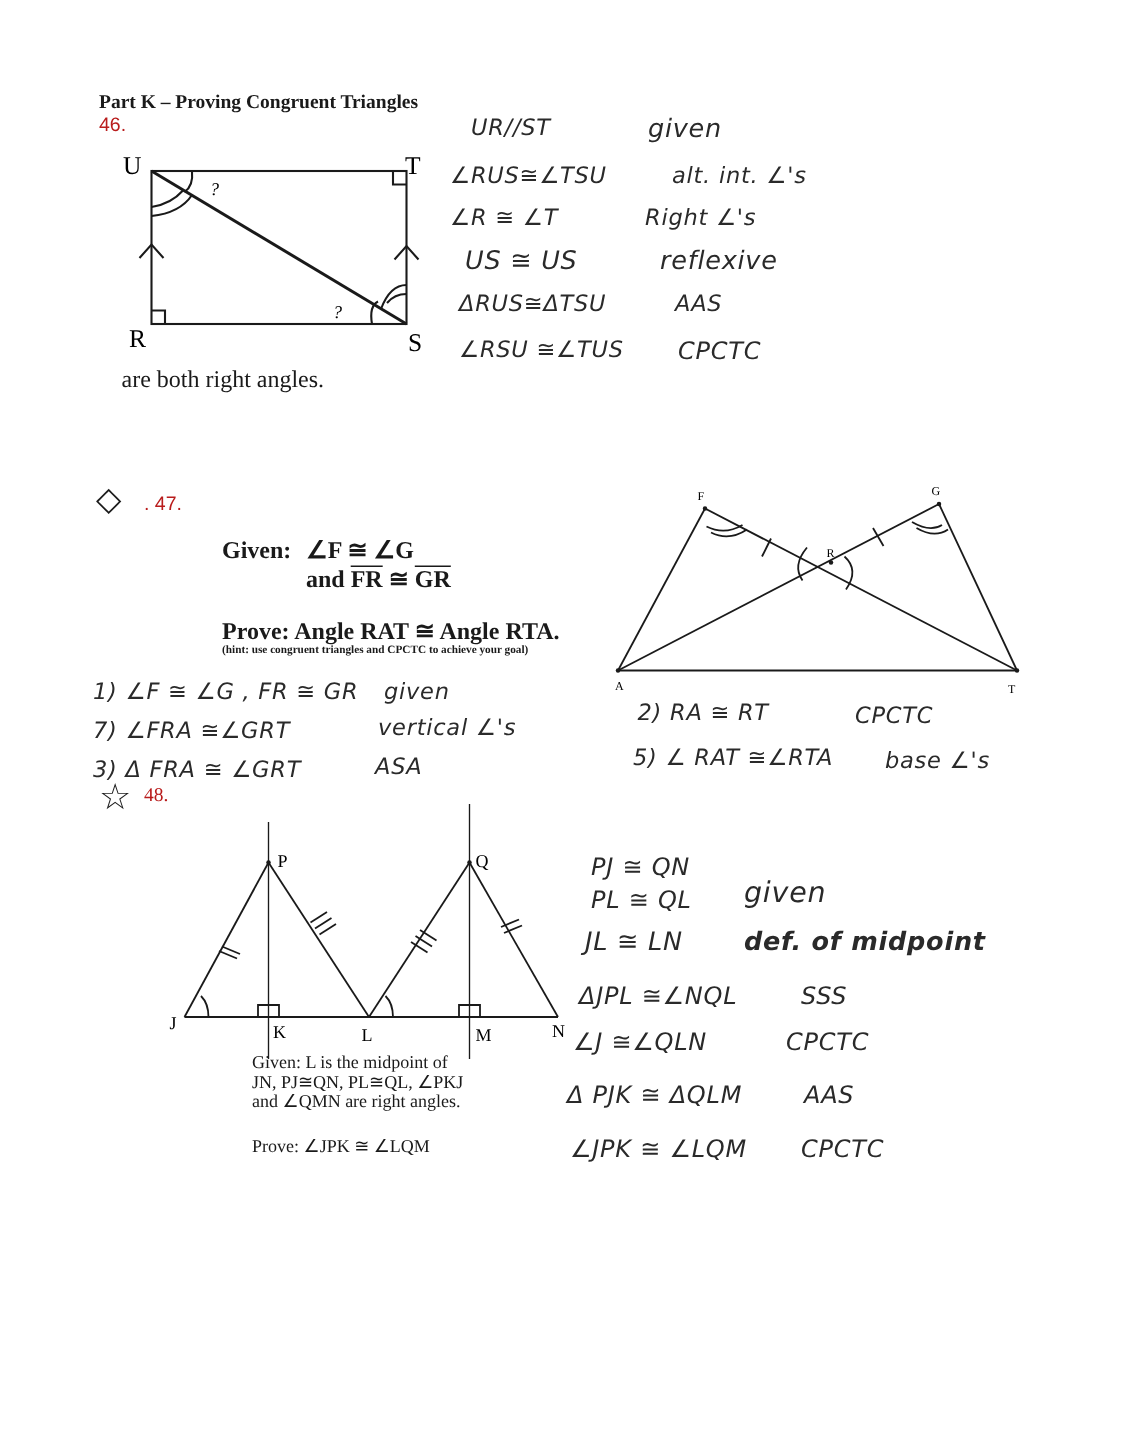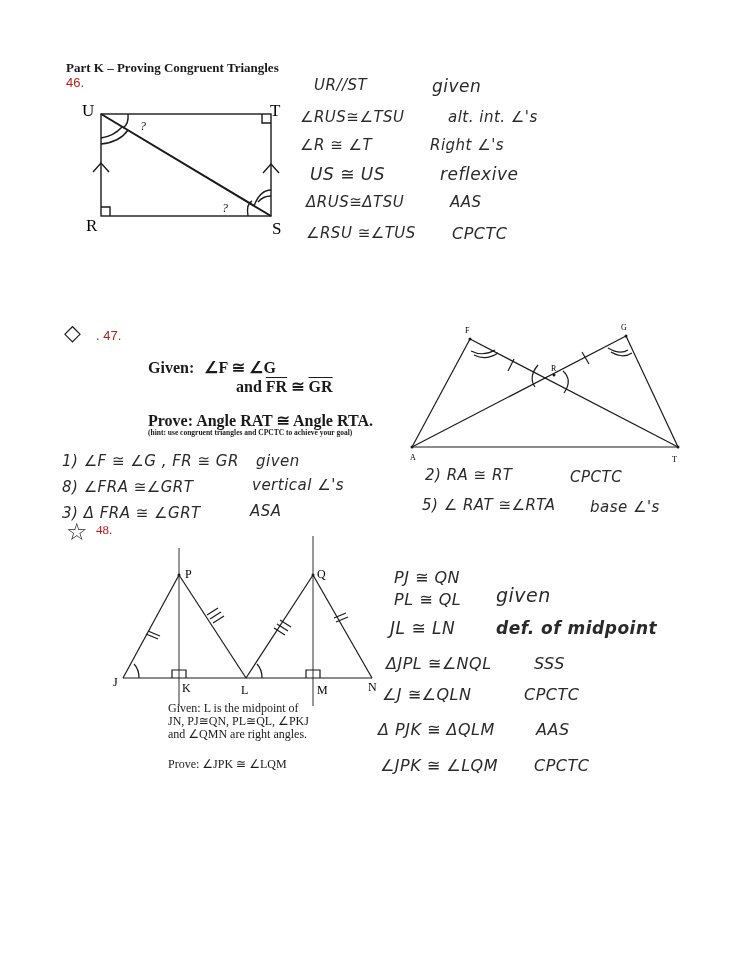--- a/index.html
+++ b/index.html
@@ -49,20 +49,21 @@
     <text x="2" y="16" font-size="17">U</text>
     <text x="190" y="16" font-size="17">T</text>
     <text x="6" y="131" font-size="17">R</text>
     <text x="192" y="134" font-size="17">S</text>
     <text x="60" y="30" font-size="12" font-style="italic">?</text>
     <text x="142" y="112" font-size="12" font-style="italic">?</text>
   </g>
 </svg>
 
 <div class="abs print" style="left:81px;top:245px;">
+  <div>are both right angles.</div>
 </div>
 
 <div class="abs hand" style="left:300px;top:76px;font-size:15px;">
   <div class="h-row" style="left:14px;top:0px;">UR//ST</div>
   <div class="h-row" style="left:132px;top:0px;font-size:17px;">given</div>
   <div class="h-row" style="left:0px;top:32px;">∠RUS≅∠TSU</div>
   <div class="h-row" style="left:148px;top:32px;">alt. int. ∠'s</div>
   <div class="h-row" style="left:0px;top:60px;">∠R ≅ ∠T</div>
   <div class="h-row" style="left:130px;top:60px;">Right ∠'s</div>
   <div class="h-row" style="left:10px;top:88px;font-size:17px;">US ≅ US</div>
@@ -72,21 +73,21 @@
   <div class="h-row" style="left:6px;top:148px;">∠RSU ≅∠TUS</div>
   <div class="h-row" style="left:152px;top:148px;font-size:16px;">CPCTC</div>
 </div>
 
 <div class="abs" style="left:64px;top:322px;font-size:22px;line-height:22px;">◇</div>
 <div class="abs qnum" style="left:96px;top:328px;">. 47.</div>
 
 <div class="abs given47">
   <span>Given:</span>
   <span style="margin-left:6px;">∠F ≅ ∠G</span><br>
-  <span style="margin-left:88px;">and</span>
+  <span style="margin-left:56px;">and</span>
   <span class="ov">FR</span>
   <span>≅</span>
   <span class="ov">GR</span>
 </div>
 <div class="abs prove47">Prove: Angle RAT ≅ Angle RTA.</div>
 <div class="abs hint47">(hint: use congruent triangles and CPCTC to achieve your goal)</div>
 
 <svg style="left:408px;top:325px;" width="275" height="140" viewBox="0 0 275 140">
   <g stroke="#1a1a1a" fill="none" stroke-width="1.2">
     <line x1="4" y1="122" x2="270" y2="122"></line>
@@ -119,21 +120,21 @@
     <text x="213" y="5" font-family="Liberation Sans, sans-serif">G</text>
     <text x="143" y="46" font-family="Liberation Sans, sans-serif">R</text>
     <text x="2" y="135" font-family="Liberation Sans, sans-serif">A</text>
     <text x="264" y="137" font-family="Liberation Sans, sans-serif">T</text>
   </g>
 </svg>
 
 <div class="abs hand" style="left:62px;top:452px;font-size:15px;">
   <div class="h-row" style="left:0px;top:0px;">1) ∠F ≅ ∠G , FR ≅ GR</div>
   <div class="h-row" style="left:194px;top:0px;">given</div>
-  <div class="h-row" style="left:0px;top:26px;">8) ∠FRA ≅∠GRT</div>
+  <div class="h-row" style="left:0px;top:26px;">7) ∠FRA ≅∠GRT</div>
   <div class="h-row" style="left:190px;top:24px;">vertical ∠'s</div>
   <div class="h-row" style="left:0px;top:52px;">3) Δ FRA ≅ ∠GRT</div>
   <div class="h-row" style="left:188px;top:50px;">ASA</div>
   <div class="h-row" style="left:363px;top:14px;">2) RA ≅ RT</div>
   <div class="h-row" style="left:508px;top:16px;">CPCTC</div>
   <div class="h-row" style="left:360px;top:44px;">5) ∠ RAT ≅∠RTA</div>
   <div class="h-row" style="left:528px;top:46px;">base ∠'s</div>
 </div>
 
 <div class="abs" style="left:66px;top:520px;font-size:24px;line-height:24px;">☆</div>

